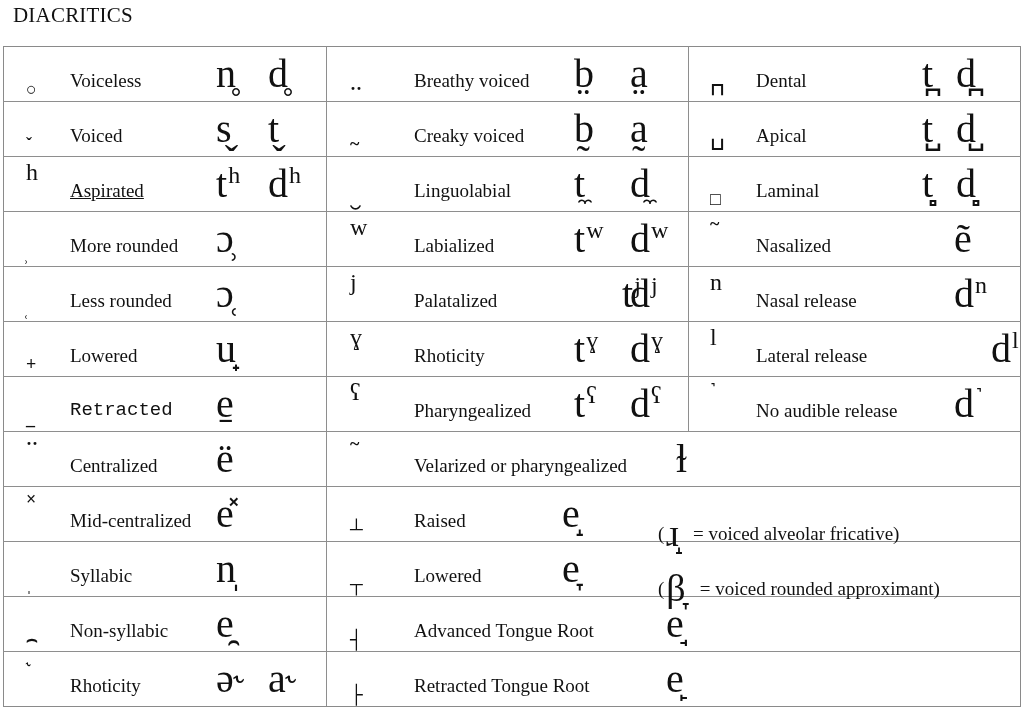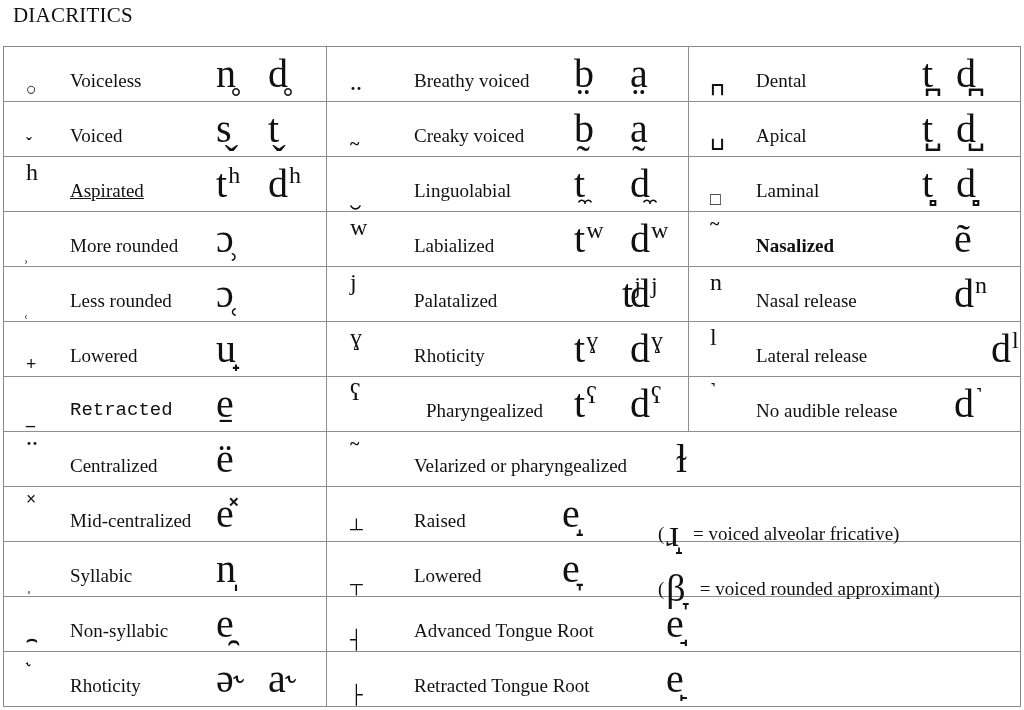--- a/index.html
+++ b/index.html
@@ -134,21 +134,21 @@
     <span class="label" style="left: 414px; top: 291px;">Palatalized</span>
     <span class="ex" style="left: 574px; top: 274px; margin-left: 48px;"><span>t</span><sup>j</sup></span>
     <span class="ex" style="left: 630px; top: 274px;"><span>d</span><sup>j</sup></span>
     <div class="cell" style="left: 328px; top: 321px; width: 358px;"></div>
     <span class="mark" style="left: 350px; top: 325px; font-size: 24px; font-weight: normal;">ɣ</span>
     <span class="label" style="left: 414px; top: 346px;">Rhoticity</span>
     <span class="ex" style="left: 574px; top: 329px;"><span>t</span><sup>ɣ</sup></span>
     <span class="ex" style="left: 630px; top: 329px;"><span>d</span><sup>ɣ</sup></span>
     <div class="cell" style="left: 328px; top: 376px; width: 358px;"></div>
     <span class="mark" style="left: 350px; top: 380px; font-size: 24px; font-weight: normal;">ʕ</span>
-    <span class="label" style="left: 414px; top: 401px; margin-left: 12px;">Pharyngealized</span>
+    <span class="label" style="left: 414px; top: 401px;">Pharyngealized</span>
     <span class="ex" style="left: 574px; top: 384px;"><span>t</span><sup>ʕ</sup></span>
     <span class="ex" style="left: 630px; top: 384px;"><span>d</span><sup>ʕ</sup></span>
     <div class="cell" style="left: 328px; top: 431px; width: 691px;"></div>
     <span class="mark" style="left: 350px; top: 435px; font-size: 18px; font-weight: bold;">~</span>
     <span class="label" style="left: 414px; top: 456px;">Velarized or pharyngealized</span>
     <span class="ex" style="left: 676px; top: 439px;">ɫ</span>
     <div class="cell" style="left: 328px; top: 486px; width: 691px;"></div>
     <span class="mark" style="left: 350px; top: 520px; font-size: 18px; font-weight: bold;">┴</span>
     <span class="label" style="left: 414px; top: 511px;">Raised</span>
     <span class="ex" style="left: 562px; top: 494px;">e̝</span>
@@ -176,21 +176,21 @@
     <span class="label" style="left: 756px; top: 126px;">Apical</span>
     <span class="ex" style="left: 922px; top: 109px;">t̺</span>
     <span class="ex" style="left: 956px; top: 109px;">d̺</span>
     <div class="cell" style="left: 690px; top: 156px; width: 329px;"></div>
     <span class="mark" style="left: 710px; top: 190px; font-size: 18px; font-weight: bold;">□</span>
     <span class="label" style="left: 756px; top: 181px;">Laminal</span>
     <span class="ex" style="left: 922px; top: 164px;">t̻</span>
     <span class="ex" style="left: 956px; top: 164px;">d̻</span>
     <div class="cell" style="left: 690px; top: 211px; width: 329px;"></div>
     <span class="mark" style="left: 710px; top: 215px; font-size: 18px; font-weight: bold;">~</span>
-    <span class="label" style="left: 756px; top: 236px; font-weight: bold;">Nasalized</span>
+    <span class="label" style="left: 756px; top: 236px;">Nasalized</span>
     <span class="ex" style="left: 954px; top: 219px;">ẽ</span>
     <div class="cell" style="left: 690px; top: 266px; width: 329px;"></div>
     <span class="mark" style="left: 710px; top: 270px; font-size: 24px; font-weight: normal;">n</span>
     <span class="label" style="left: 756px; top: 291px;">Nasal release</span>
     <span class="ex" style="left: 954px; top: 274px;"><span>d</span><sup>n</sup></span>
     <div class="cell" style="left: 690px; top: 321px; width: 329px;"></div>
     <span class="mark" style="left: 710px; top: 325px; font-size: 24px; font-weight: normal;">l</span>
     <span class="label" style="left: 756px; top: 346px;">Lateral release</span>
     <span class="ex" style="left: 954px; top: 329px; margin-left: 37px;"><span>d</span><sup>l</sup></span>
     <div class="cell" style="left: 690px; top: 376px; width: 329px;"></div>

